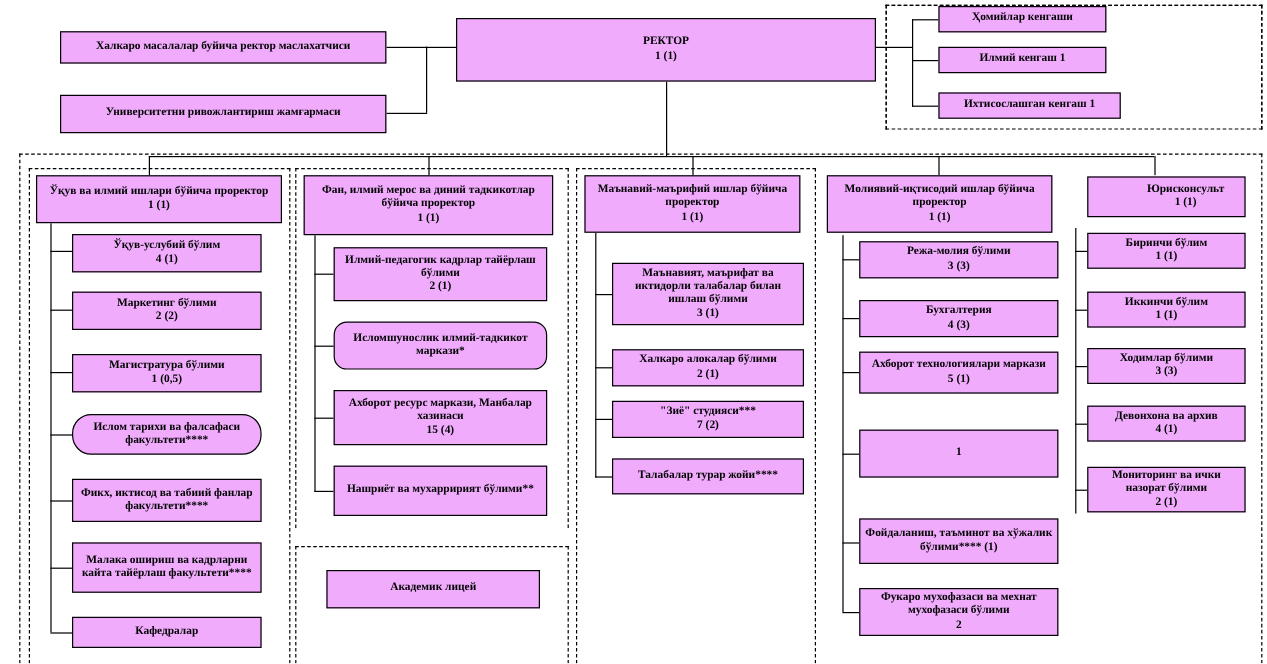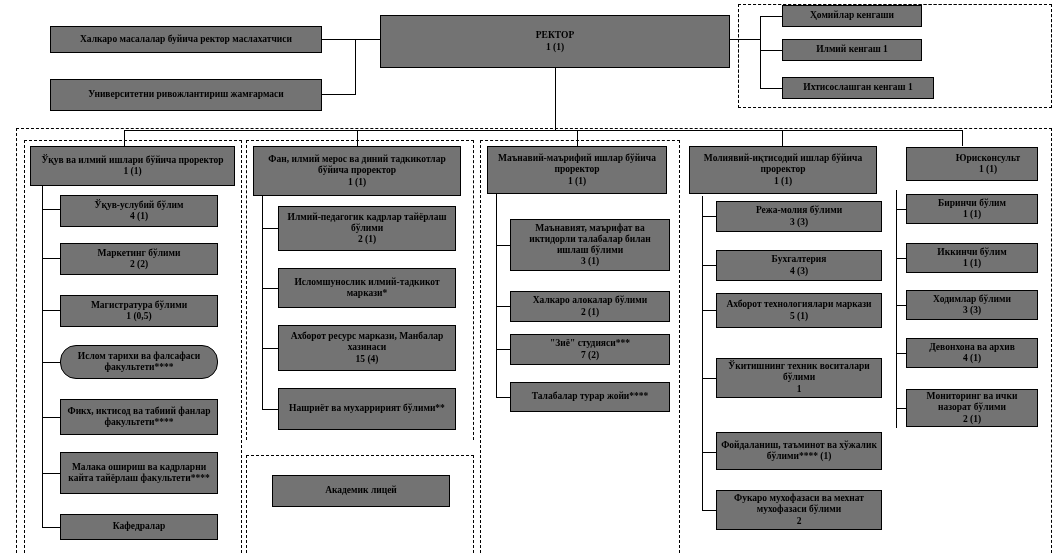--- a/index.html
+++ b/index.html
@@ -14,21 +14,21 @@
   #canvas {
     position: relative;
     width: 1056px;
     height: 553px;
     overflow: hidden;
     background: #ffffff;
   }
   .box {
     position: absolute;
     border: 1px solid #000;
-    background: #737373;
+    background: #f0abfc;
     box-sizing: border-box;
     display: flex;
     flex-direction: column;
     align-items: center;
     justify-content: center;
     text-align: center;
     font-size: 9.5px;
     line-height: 1.18;
     font-weight: bold;
     padding: 2px 3px;
@@ -187,21 +187,21 @@
     <span class="ttl">Малака ошириш ва кадрларни кайта тайёрлаш факультети****</span>
   </div>
   <div class="box" style="left:60px; top:514px; width:158px; height:26px;">
     <span class="ttl">Кафедралар</span>
   </div>
 
   <div class="box" style="left:278px; top:206px; width:178px; height:45px;">
     <span class="ttl">Илмий-педагогик кадрлар тайёрлаш бўлими</span>
     <span class="num">2 (1)</span>
   </div>
-  <div class="box" style="left:278px; top:268px; width:178px; height:40px;">
+  <div class="box" style="left:278px; top:268px; width:178px; height:40px;border-radius:11px;">
     <span class="ttl">Исломшунослик  илмий-тадкикот маркази*</span>
   </div>
   <div class="box" style="left:278px; top:325px; width:178px; height:46px;">
     <span class="ttl">Ахборот ресурс маркази, Манбалар хазинаси</span>
     <span class="num">15 (4)</span>
   </div>
   <div class="box" style="left:278px; top:388px; width:178px; height:42px;">
     <span class="ttl">Нашриёт ва мухарририят бўлими**</span>
   </div>
   <div class="box" style="left:272px; top:475px; width:178px; height:32px;">
@@ -230,21 +230,20 @@
   </div>
   <div class="box" style="left:716px; top:250px; width:166px; height:31px;">
     <span class="ttl">Бухгалтерия</span>
     <span class="num">4 (3)</span>
   </div>
   <div class="box" style="left:716px; top:293px; width:166px; height:35px;">
     <span class="ttl">Ахборот технологиялари маркази</span>
     <span class="num">5 (1)</span>
   </div>
   <div class="box" style="left:716px; top:358px; width:166px; height:40px;">
-    <span class="ttl">Ўкитишнинг техник воситалари бўлими</span>
     <span class="num">1</span>
   </div>
   <div class="box" style="left:716px; top:432px; width:166px; height:38px;">
     <span class="ttl">Фойдаланиш, таъминот ва хўжалик бўлими**** (1)</span>
   </div>
   <div class="box" style="left:716px; top:490px; width:166px; height:40px;">
     <span class="ttl">Фукаро мухофазаси ва мехнат мухофазаси бўлими</span>
     <span class="num">2</span>
   </div>
 

